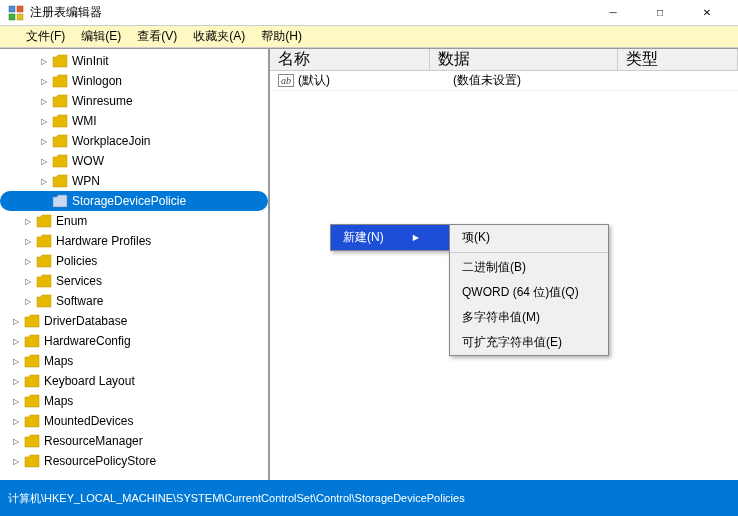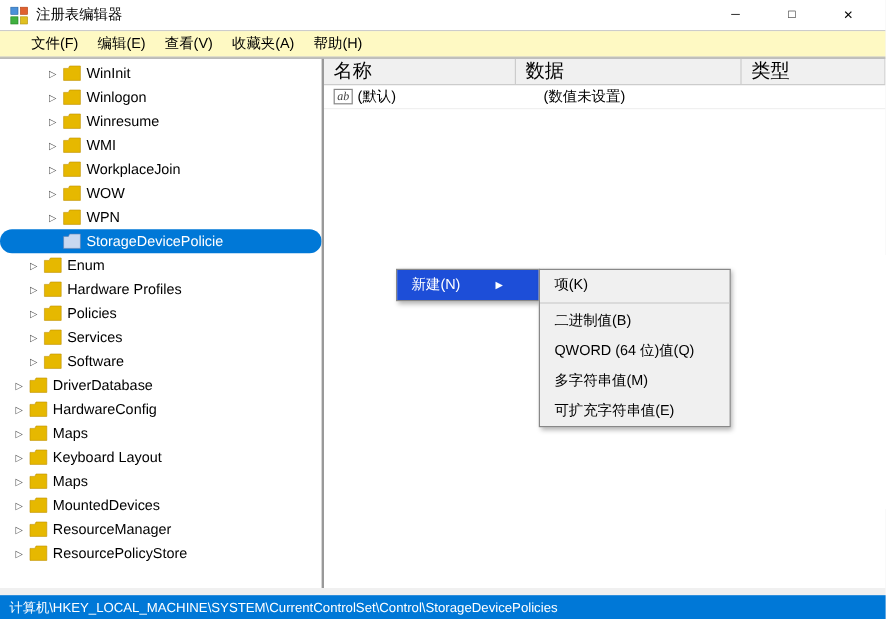--- a/index.html
+++ b/index.html
@@ -222,21 +222,21 @@
       border: 2px solid #e00;
       padding: 2px 18px 2px 10px;
     }
 
     
     .status-bar {
       position: absolute;
       bottom: 0;
       left: 0;
       right: 0;
-      height: 20px;
+      height: 36px;
       background: #0078d7;
       color: #fff;
       display: flex;
       align-items: center;
       padding: 0 8px;
       font-size: 11px;
     }
 
     
     ::-webkit-scrollbar { width: 14px; height: 14px; }

